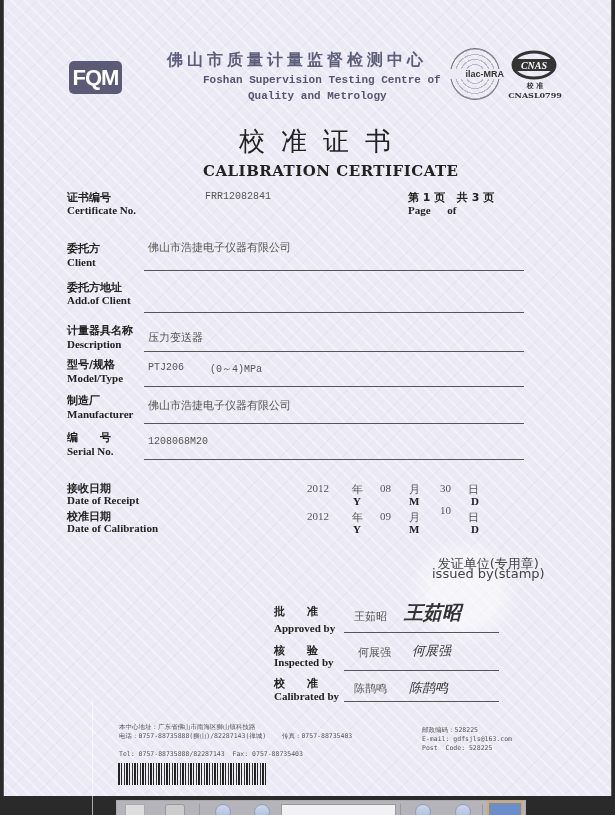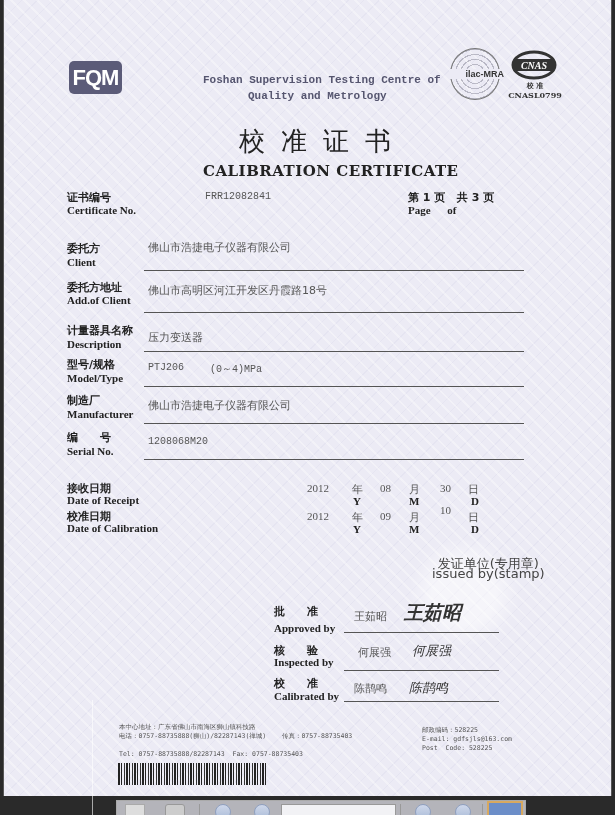--- a/index.html
+++ b/index.html
@@ -53,20 +53,21 @@
   .tb-sep { width: 1px; height: 12px; background: #999; }
   .tb-active { width: 36px; height: 16px; background: #6c8ec8; border: 2px solid #d8a960; }
   .edge-line { left: 88px; top: 700px; width: 1px; height: 115px; background: rgba(255,255,255,0.6); }
 </style>
 </head>
 <body>
 
 <div class="page">
 
   <div class="abs fqm-logo">FQM</div>
+  <div class="abs org-cn">佛山市质量计量监督检测中心</div>
   <div class="abs org-en1">Foshan Supervision Testing Centre of</div>
   <div class="abs org-en2">Quality and Metrology</div>
 
   <div class="abs ilac"></div>
   <div class="abs ilac-text">ilac-MRA</div>
 
   <svg class="abs cnas" viewBox="0 0 46 30">
     <ellipse cx="23" cy="15" rx="21" ry="13" fill="none" stroke="#333" stroke-width="3"></ellipse>
     <rect x="3" y="9" width="40" height="12" fill="#333"></rect>
     <text x="23" y="19" text-anchor="middle" font-size="10" font-weight="bold" fill="#fff" font-family="Liberation Serif, serif" font-style="italic">CNAS</text>
@@ -95,21 +96,20 @@
     <span style="margin-left:14px">of</span>
   </div>
 
   <div class="abs lbl-cn" style="left:63px;top:241px;">委托方</div>
   <div class="abs lbl-en" style="left:63px;top:256px;">Client</div>
   <div class="abs val" style="left:144px;top:240px;">佛山市浩捷电子仪器有限公司</div>
   <div class="abs rule" style="top:270px;"></div>
 
   <div class="abs lbl-cn" style="left:63px;top:280px;">委托方地址</div>
   <div class="abs lbl-en" style="left:63px;top:294px;">Add.of Client</div>
-  <div class="abs val" style="left:144px;top:283px;">佛山市高明区河江开发区丹霞路18号</div>
   <div class="abs rule" style="top:312px;"></div>
 
   <div class="abs lbl-cn" style="left:63px;top:323px;">计量器具名称</div>
   <div class="abs lbl-en" style="left:63px;top:338px;">Description</div>
   <div class="abs val" style="left:144px;top:330px;">压力变送器</div>
   <div class="abs rule" style="top:351px;"></div>
 
   <div class="abs lbl-cn" style="left:63px;top:357px;">型号/规格</div>
   <div class="abs lbl-en" style="left:63px;top:372px;">Model/Type</div>
   <div class="abs val-mono" style="left:144px;top:362px;">PTJ206</div>

